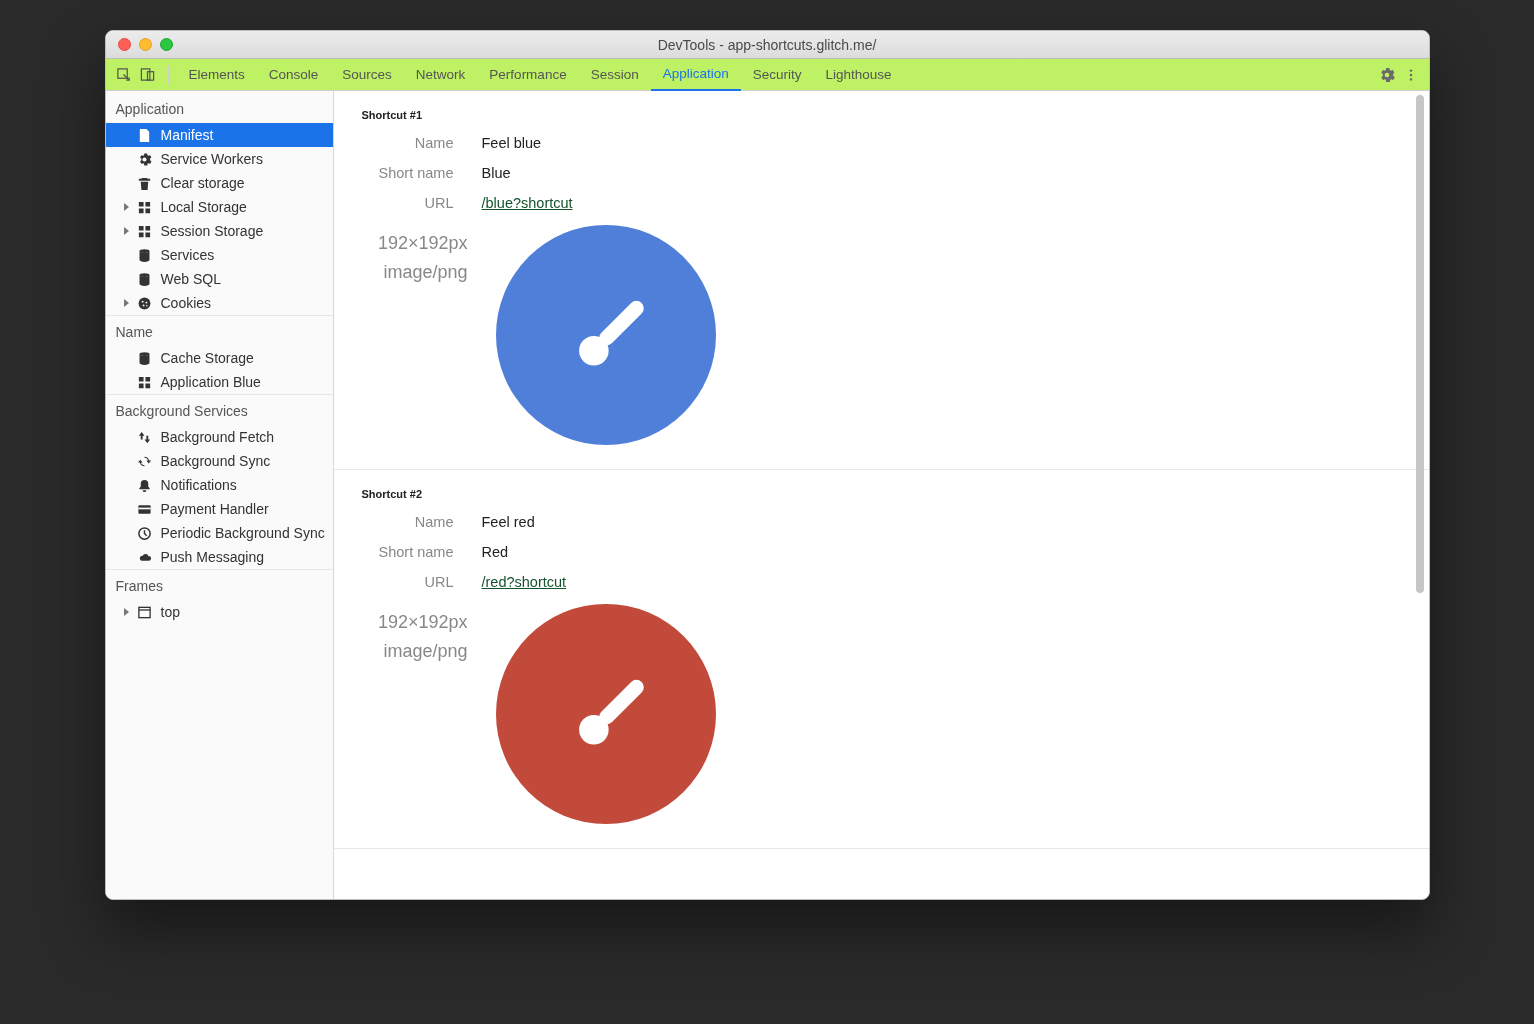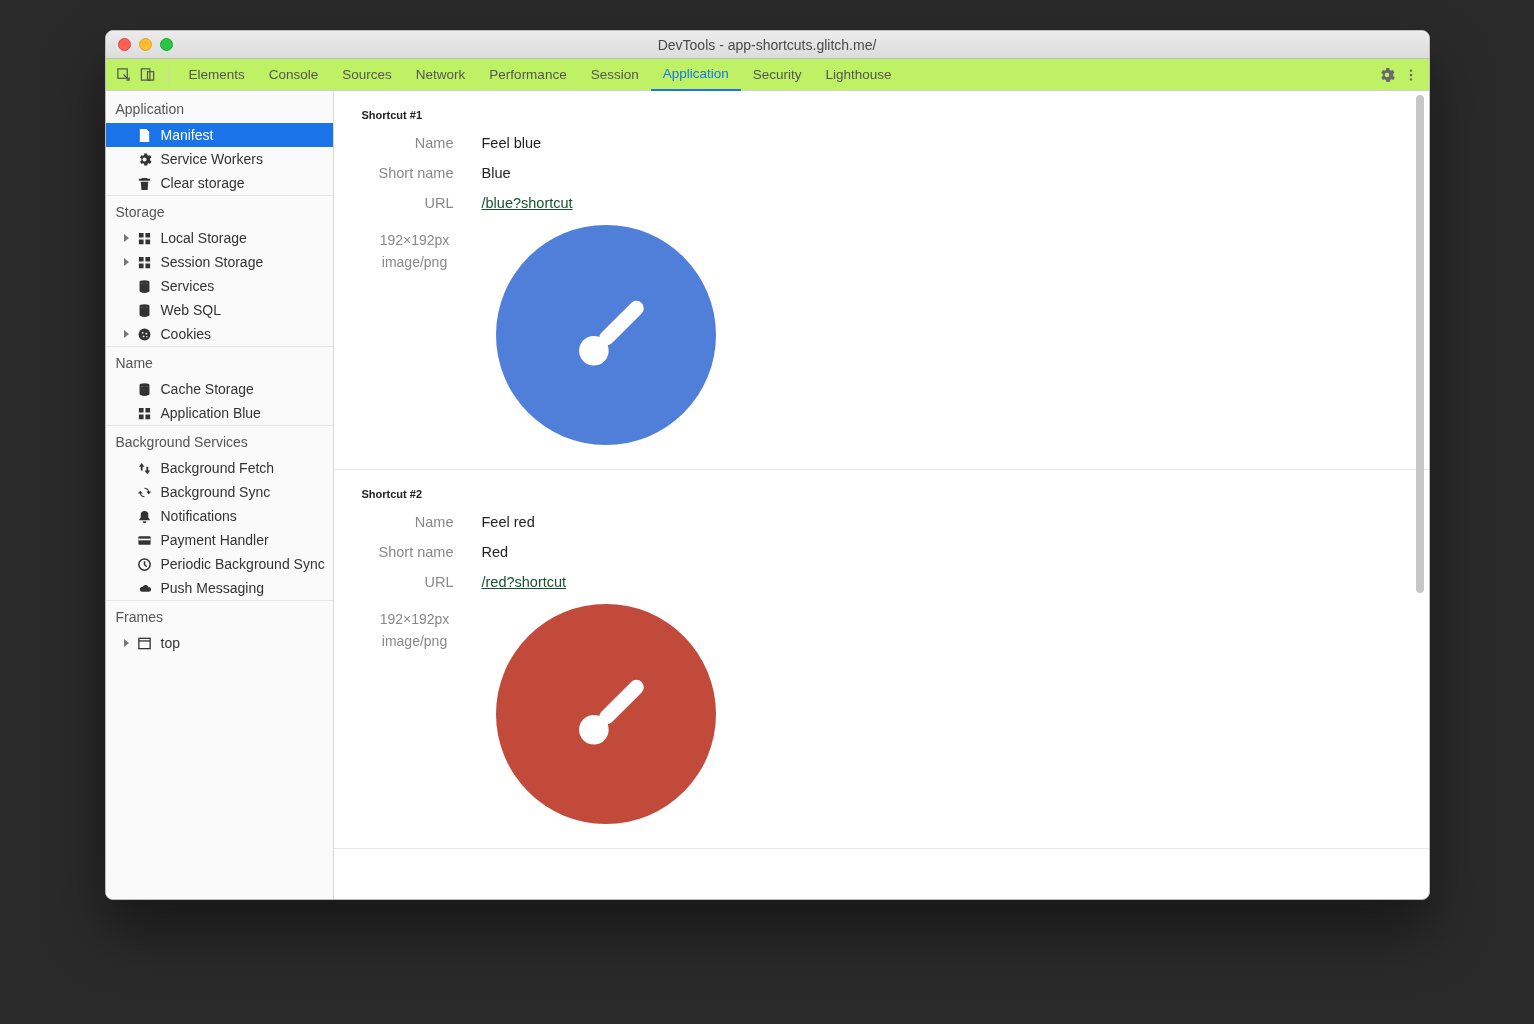--- a/index.html
+++ b/index.html
@@ -79,21 +79,21 @@
   .sb-ico svg{width:15px;height:15px;fill:#6b6b6b;}
   
   .main{flex:1;overflow:auto;position:relative;}
   .shortcut-block{border-bottom:1px solid #e8e8e8;padding:18px 28px 24px 28px;}
   .sc-title{font-weight:700;font-size:11px;color:#222;margin-bottom:14px;}
   .sc-row{display:flex;align-items:flex-start;margin-bottom:14px;font-size:14.5px;}
   .sc-label{width:120px;text-align:right;color:#888;padding-right:28px;}
   .sc-value{color:#222;}
   .sc-value a{color:#14532d;text-decoration:underline;}
   .sc-icon-row{display:flex;align-items:flex-start;}
-  .sc-icon-meta{width:120px;text-align:center;color:#888;font-size:14px;line-height:1.6;padding-right:14px;padding-top:4px;}
+  .sc-icon-meta{width:120px;text-align:right;color:#888;font-size:18px;line-height:1.6;padding-right:14px;padding-top:4px;}
   .sc-icon-circle{
     width:220px;height:220px;border-radius:50%;
     display:flex;align-items:center;justify-content:center;
     margin-left:14px;
   }
   .sc-icon-circle svg{width:95px;height:95px;fill:#fff;}
   
   .fake-sb{position:absolute;right:2px;top:2px;bottom:2px;width:14px;display:flex;flex-direction:column;align-items:center;}
   .fake-sb-thumb{width:8px;background:#c6c6c6;border-radius:4px;height:62%;margin-top:2px;}
 </style>
@@ -175,21 +175,20 @@
         </div>
         <div class="sb-item noarrow">
           <span class="disc"></span>
           <span class="sb-ico">
             <svg viewBox="0 0 16 16">
               <use href="#i-trash"></use>
             </svg>
           </span>
           <span>Clear storage</span>
         </div>
-        <div class="sb-group-title">Storage</div>
         <div class="sb-item">
           <span class="disc"></span>
           <span class="sb-ico">
             <svg viewBox="0 0 16 16">
               <use href="#i-grid"></use>
             </svg>
           </span>
           <span>Local Storage</span>
         </div>
         <div class="sb-item">

